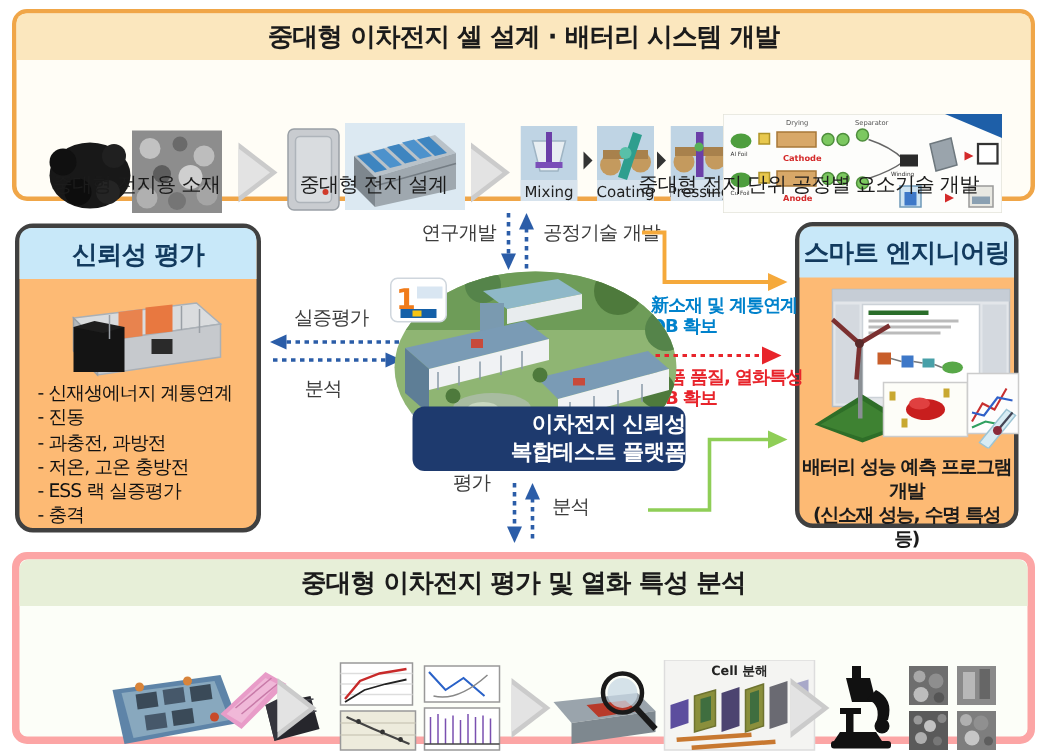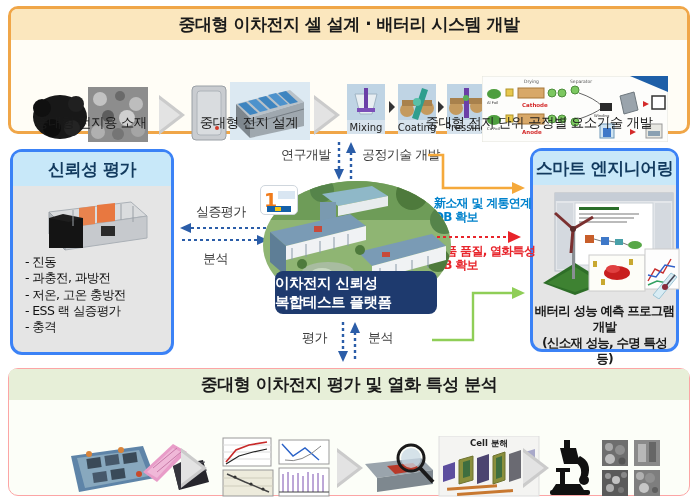--- a/index.html
+++ b/index.html
@@ -2,39 +2,39 @@
 <html><head>
 <meta charset="utf-8">
 <style>
   html,body{margin:0;padding:0;background:#fff;}
   .canvas{position:relative;width:700px;height:503px;background:#ffffff;overflow:hidden;
           font-family:"DejaVu Sans","Liberation Sans",sans-serif;color:#1b1b1b;}
   .abs{position:absolute;}
   
   .panel{position:absolute;border-radius:10px;box-sizing:border-box;}
   .panel-top{left:8px;top:6px;width:682px;height:128px;border:3px solid #F0A648;background:#FFFDF6;}
-  .panel-bottom{left:8px;top:368px;width:682px;height:128px;border:1px solid #fca5a5;background:#FCFEF8;}
+  .panel-bottom{left:8px;top:368px;width:682px;height:128px;border:5px solid #fca5a5;background:#FCFEF8;}
   .panel-header{height:31px;display:flex;align-items:center;justify-content:center;
                 border-radius:6px 6px 0 0;font-size:17px;font-weight:700;letter-spacing:-0.5px;}
   .panel-top .panel-header{background:#FBE7BE;text-align:center;}
   .panel-bottom .panel-header{background:#E7EFD8;}
   .panel-body{position:relative;width:100%;height:91px;}
   .caption{position:absolute;font-size:13.5px;font-weight:500;color:#1b1b1b;white-space:nowrap;
            transform:translateX(-50%);letter-spacing:-0.5px;}
   
-  .side-box{position:absolute;border:3px solid #3b82f6;border-radius:12px;background:#e5e5e5;box-sizing:border-box;}
+  .side-box{position:absolute;border:3px solid #404040;border-radius:12px;background:#fdba74;box-sizing:border-box;}
   .side-box .box-header{height:34px;display:flex;align-items:center;justify-content:center;
         background:#C8E8F9;border-radius:8px 8px 0 0;font-size:17px;font-weight:700;color:#123A5E;letter-spacing:-0.5px;}
   .reliability-list{position:absolute;left:12px;top:102px;font-size:12.5px;line-height:16.3px;color:#111;
         letter-spacing:-0.6px;white-space:nowrap;}
   .smart-caption{position:absolute;left:0;width:100%;text-align:center;font-size:12.5px;line-height:16px;
         color:#1b1b1b;font-weight:500;letter-spacing:-0.8px;}
   
-  .platform-box{position:absolute;left:275px;top:271px;width:162px;height:43px;background:#1E3A6E;
-        border-radius:8px;display:flex;flex-direction:column;align-items:flex-start;justify-content:center;
+  .platform-box{position:absolute;left:275px;top:271px;width:182px;height:43px;background:#1E3A6E;
+        border-radius:8px;display:flex;flex-direction:column;align-items:flex-end;justify-content:center;
         color:#fff;font-size:14.5px;font-weight:700;line-height:19px;z-index:6;letter-spacing:-0.5px;}
   
   .flow-label{position:absolute;font-size:13px;color:#3c3c3c;white-space:nowrap;letter-spacing:-0.6px;}
   .db-text{position:absolute;font-size:12px;font-weight:700;line-height:13.5px;white-space:nowrap;letter-spacing:-0.7px;}
   .db-blue{color:#0082CC;}
   .db-red{color:#E8242B;}
   .badge{position:absolute;left:260px;top:185px;width:38px;height:30px;background:#fff;border:1px solid #cfd6dd;
         border-radius:5px;z-index:7;display:flex;align-items:center;justify-content:flex-start;padding-left:3px;box-sizing:border-box;}
   .badge .one{font-size:19px;font-weight:700;color:#F07B1A;line-height:19px;}
   .badge .mark{position:absolute;left:17px;top:5px;width:17px;height:8px;background:#d9e6f2;}
@@ -182,20 +182,21 @@
       <polygon points="44,14 60,12 60,30 44,32" fill="#E8834E"></polygon>
       <polygon points="62,11 80,9 80,27 62,29" fill="#E87840"></polygon>
       <rect x="14" y="24" width="34" height="30" fill="#141414"></rect>
       <polygon points="14,24 28,20 48,24 34,28" fill="#1e1e1e"></polygon>
       <rect x="66" y="32" width="14" height="10" fill="#2a2a2a"></rect>
       <line x1="38" y1="16" x2="38" y2="32" stroke="#9aa0a6"></line>
       <line x1="86" y1="10" x2="86" y2="26" stroke="#9aa0a6"></line>
       <line x1="98" y1="12" x2="98" y2="28" stroke="#9aa0a6"></line>
     </svg>
     <div class="reliability-list">
+      <div>- 신재생에너지 계통연계</div>
       <div>- 진동</div>
       <div>- 과충전, 과방전</div>
       <div>- 저온, 고온 충방전</div>
       <div>- ESS 랙 실증평가</div>
       <div>- 충격</div>
     </div>
   </div>
 
   <div class="side-box" style="left:530px;top:148px;width:149px;height:204px;">
     <div class="box-header">스마트 엔지니어링</div>
@@ -317,21 +318,21 @@
 
   <div class="flow-label" style="left:196px;top:203px;">실증평가</div>
   <svg class="abs" style="left:178px;top:221px;" width="92" height="26" viewBox="0 0 92 26">
     <line x1="88" y1="7" x2="12" y2="7" stroke="#2B5DA8" stroke-width="2.2" stroke-dasharray="3 3"></line>
     <polygon points="13,2 13,12 2,7" fill="#2B5DA8"></polygon>
     <line x1="4" y1="19" x2="80" y2="19" stroke="#2B5DA8" stroke-width="2.2" stroke-dasharray="3 3"></line>
     <polygon points="79,14 79,24 90,19" fill="#2B5DA8"></polygon>
   </svg>
   <div class="flow-label" style="left:203px;top:250px;">분석</div>
 
-  <div class="flow-label" style="left:302px;top:329px;">평가</div>
+  <div class="flow-label" style="left:302px;top:313px;">평가</div>
   <svg class="abs" style="left:336px;top:320px;" width="26" height="44" viewBox="0 0 26 44">
     <line x1="7" y1="2" x2="7" y2="32" stroke="#2B5DA8" stroke-width="2.4" stroke-dasharray="3 3"></line>
     <polygon points="2,31 12,31 7,42" fill="#2B5DA8"></polygon>
     <line x1="19" y1="12" x2="19" y2="42" stroke="#2B5DA8" stroke-width="2.4" stroke-dasharray="3 3"></line>
     <polygon points="14,13 24,13 19,2" fill="#2B5DA8"></polygon>
   </svg>
   <div class="flow-label" style="left:368px;top:329px;">분석</div>
 
   <svg class="abs" style="left:425px;top:145px;z-index:4;" width="105" height="212" viewBox="0 0 105 212">
     <polyline points="3,10 18,10 18,43 88,43" fill="none" stroke="#F5A93B" stroke-width="2.6"></polyline>

